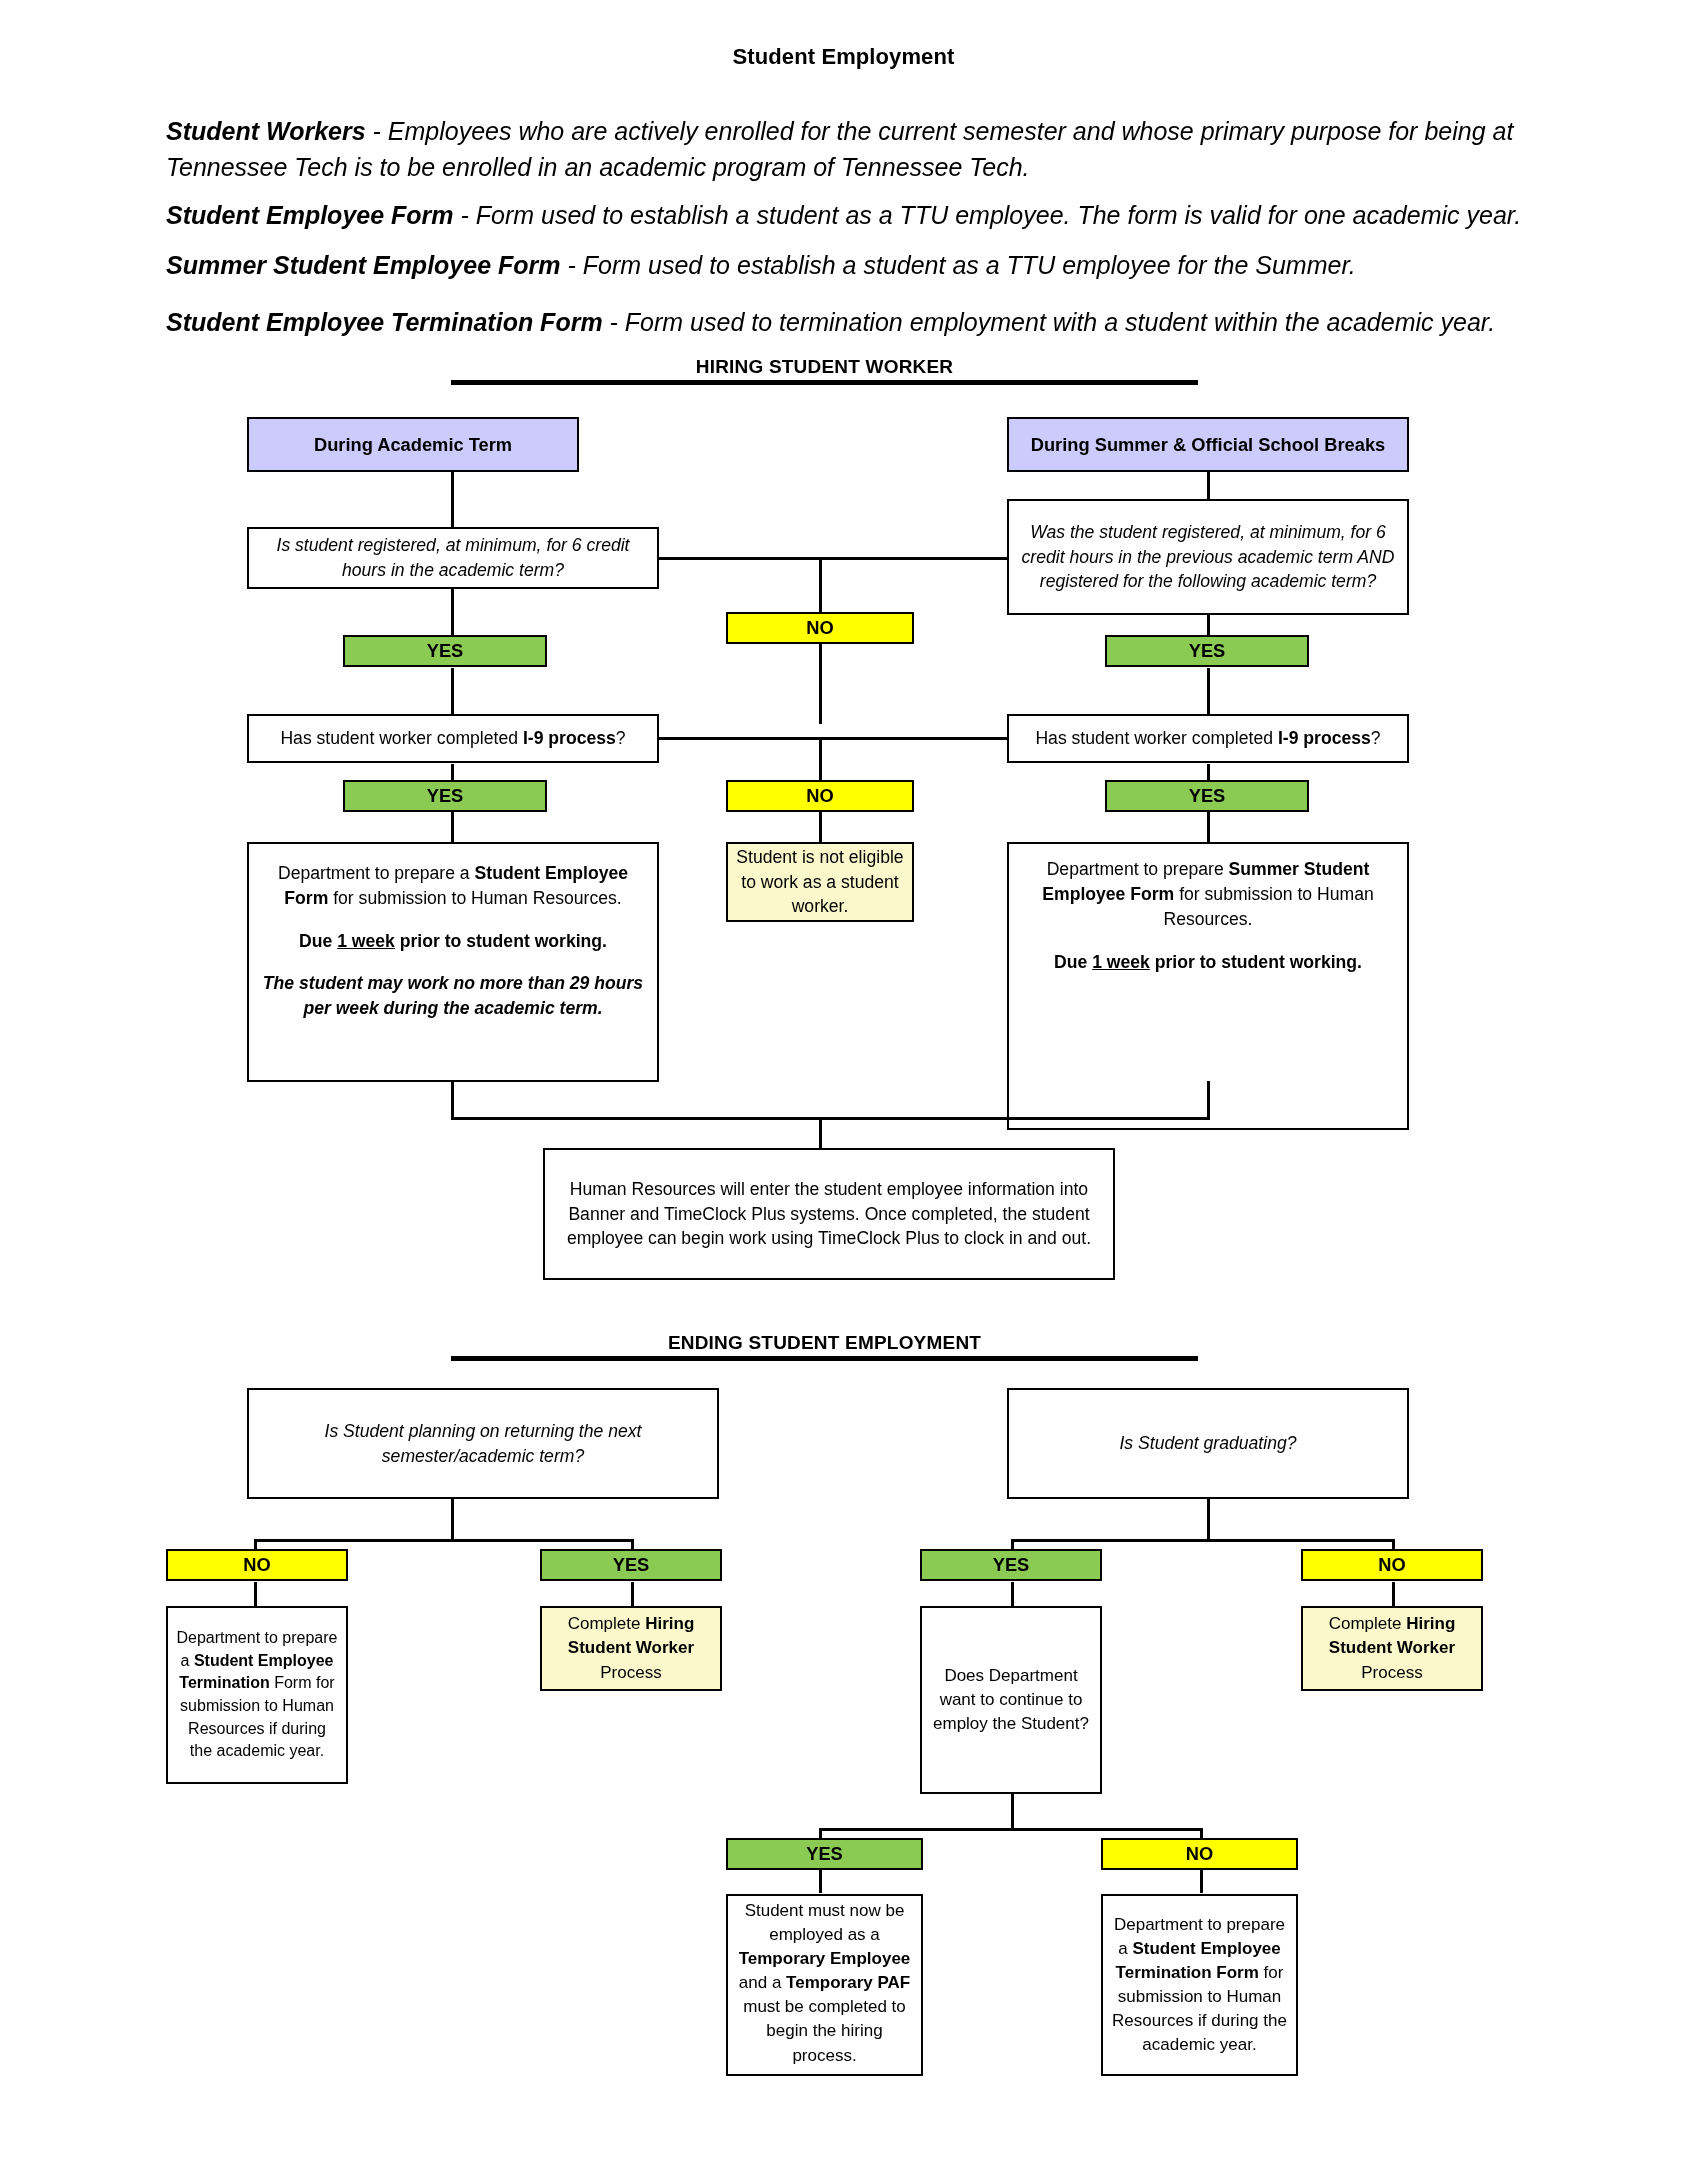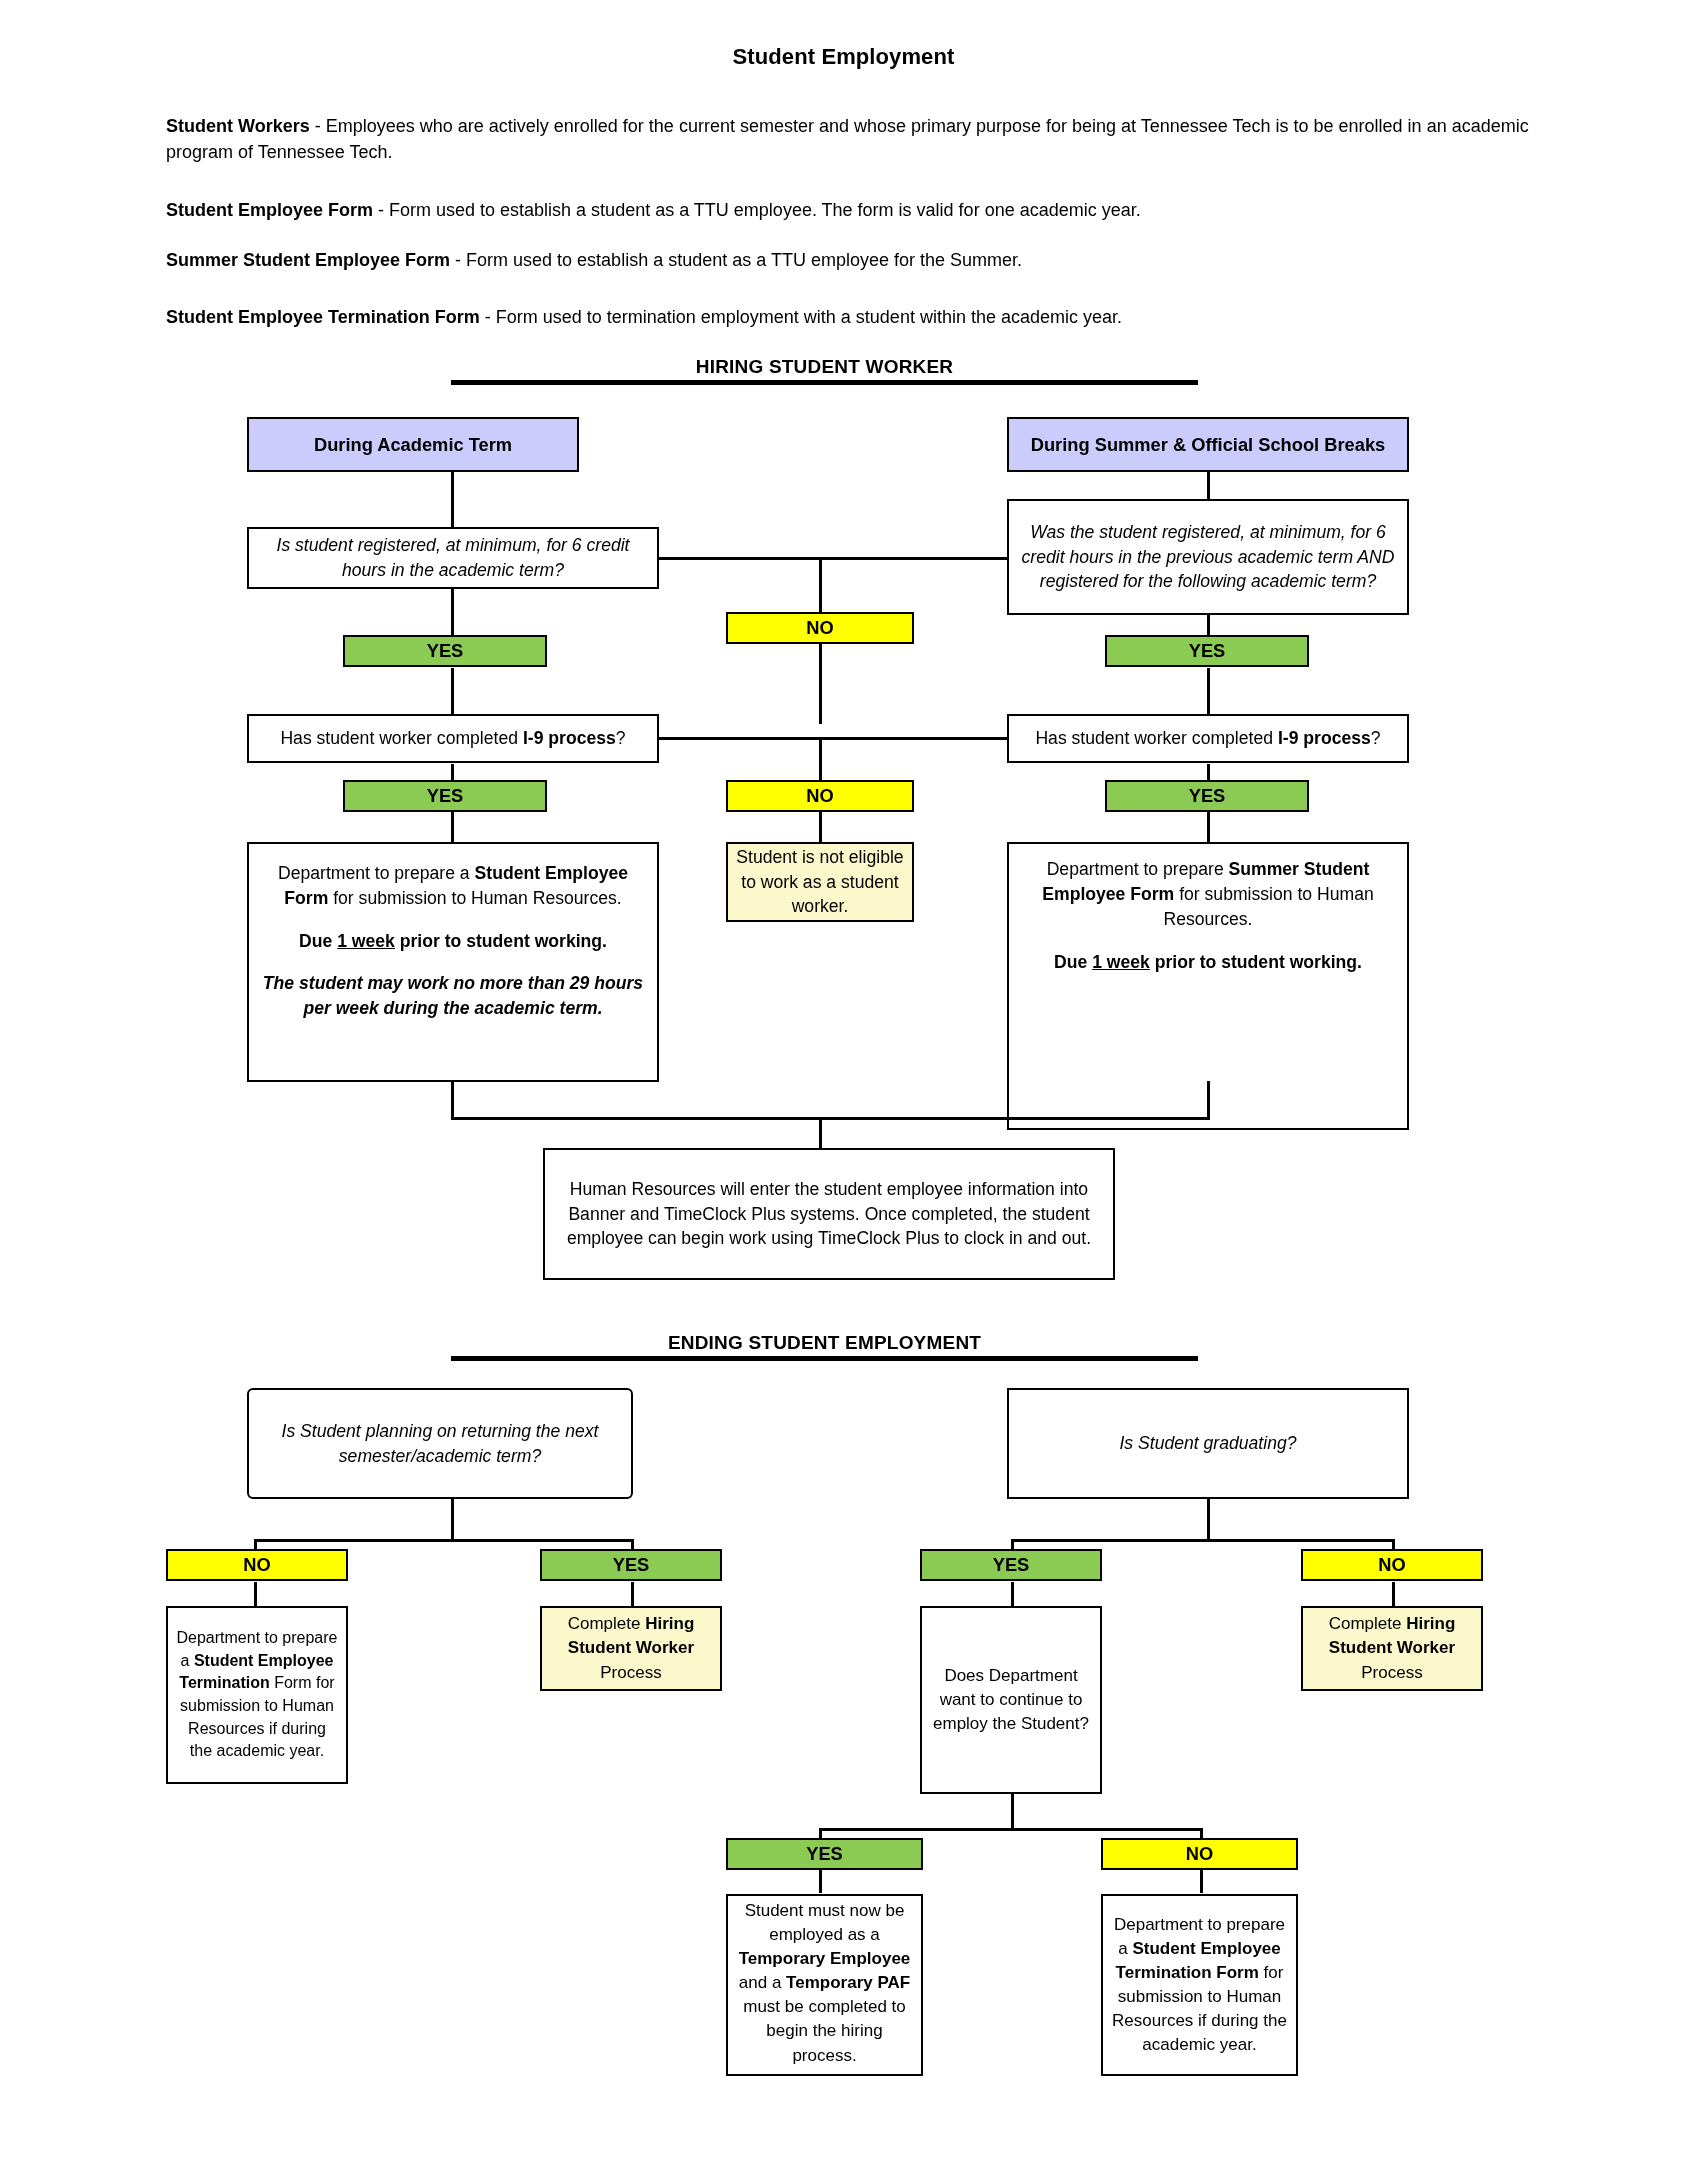--- a/index.html
+++ b/index.html
@@ -23,23 +23,24 @@
     left:0; top:44px; width:1687px;
     text-align:center;
     font-size:22px;
     font-weight:bold;
     letter-spacing:0.1px;
   }
   .para {
     position:absolute;
     left:166px;
     width:1374px;
-    font-size:18px;
+    font-size:25px;
     line-height:1.45;
     text-align:left;
+    font-style:italic;
   }
   .para b { font-weight:bold; }
 
   
   .section-banner { position:absolute; }
   .section-banner .lbl {
     position:absolute; left:0; top:0; width:100%;
     text-align:center;
     font-size:19px;
     font-weight:bold;
@@ -203,21 +204,21 @@
 
   <div class="node" style="left:543px; top:1148px; width:572px; height:132px;">
     <div class="inner">Human Resources will enter the student employee information into Banner and TimeClock Plus systems.  Once completed, the student employee can begin work using TimeClock Plus to clock in and out.</div>
   </div>
 
   <div class="section-banner" style="left:451px; top:1332px; width:747px;">
     <div class="lbl">ENDING STUDENT EMPLOYMENT</div>
     <div class="rule"></div>
   </div>
 
-  <div class="node italic" style="left:247px; top:1388px; width:386px; height:111px;border-radius:6px;">
+  <div class="node italic" style="left:247px; top:1388px; width:472px; height:111px;">
     <div class="inner">Is Student planning on returning the next semester/academic term?</div>
   </div>
   <div class="node italic" style="left:1007px; top:1388px; width:402px; height:111px;">
     <div class="inner">Is Student graduating?</div>
   </div>
 
   <div class="conn vline" style="left:451px; top:1499px; height:42px;"></div>
   <div class="conn hline" style="left:254px; top:1539px; width:380px;"></div>
   <div class="conn vline" style="left:254px; top:1539px; height:10px;"></div>
   <div class="conn vline" style="left:631px; top:1539px; height:10px;"></div>

